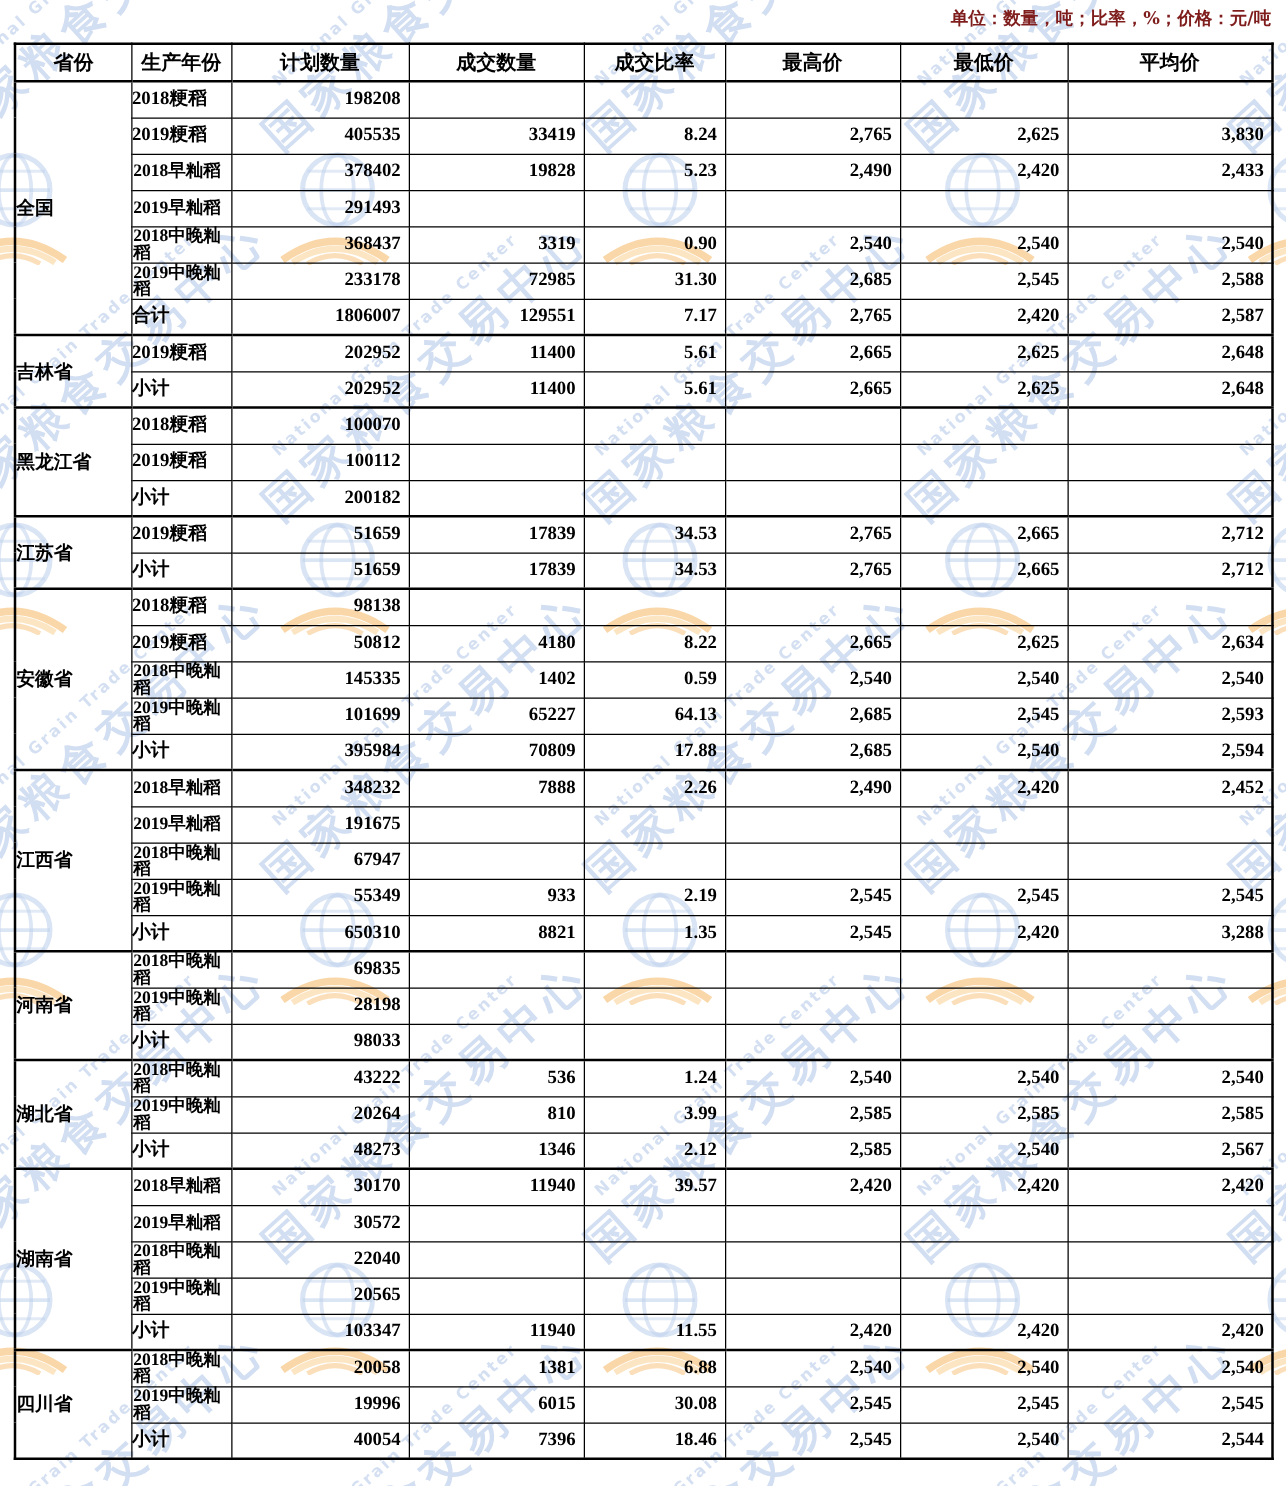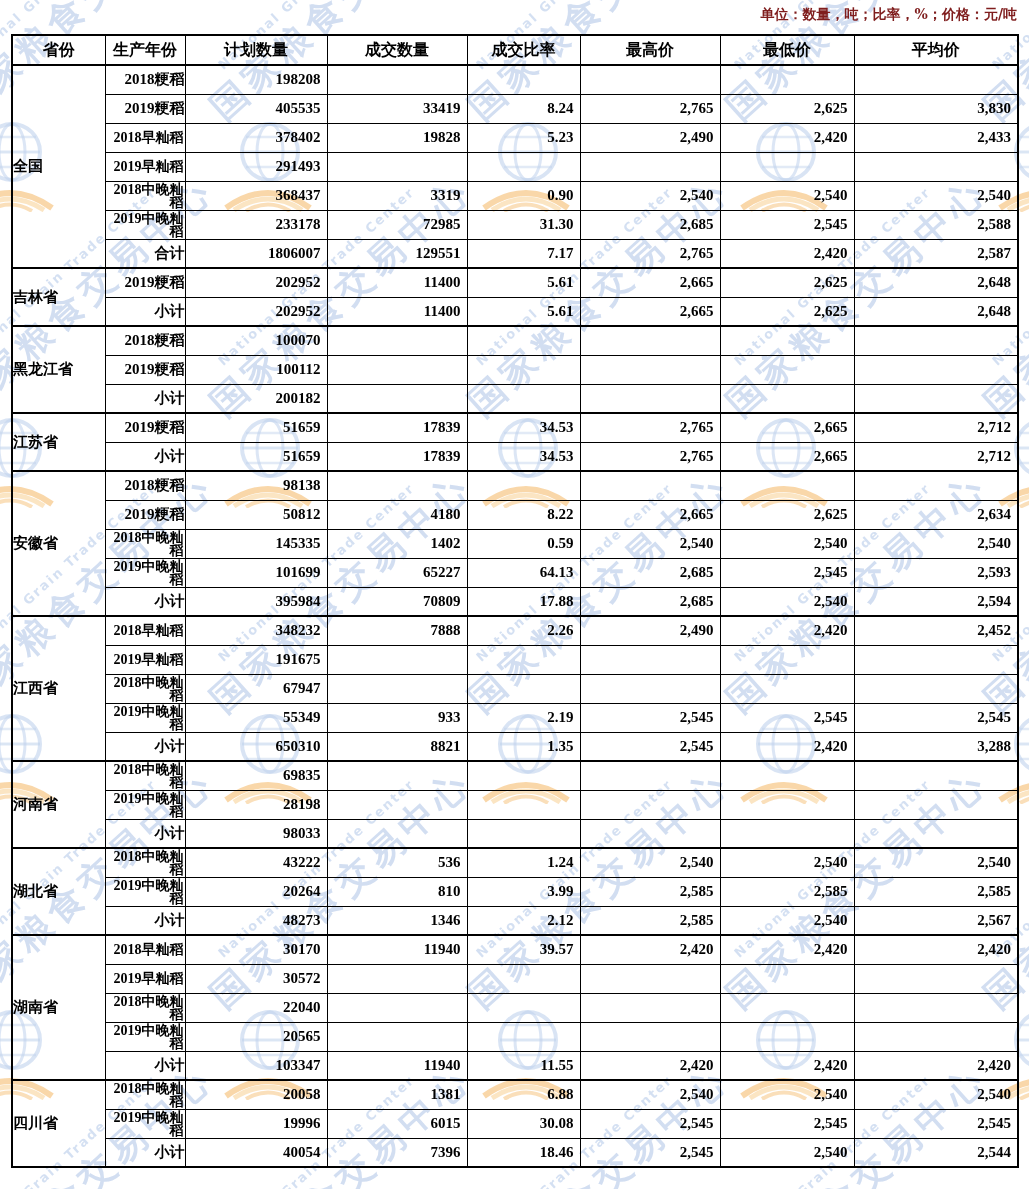--- a/index.html
+++ b/index.html
@@ -23,21 +23,21 @@
     font-size:14px; font-weight:bold; color:#7f1d1d; }
 
   
   #table-wrap { position:absolute; left:11px; top:34px; z-index:1; }
   table { border-collapse:collapse; table-layout:fixed; width:1006px;
     border:2px solid #000; background:transparent;font-family:Liberation Serif, serif; }
   th, td { border:1px solid #000; color:#000; font-weight:bold; background:transparent; }
   th { height:30px; font-size:16px; text-align:center; vertical-align:middle; }
   td { height:29px; font-size:15px; vertical-align:middle; }
   td.province { text-align:left; }
-  td.year { text-align:right; line-height:15px; }
+  td.year { text-align:left; line-height:15px; }
   td.year.long { font-size:14px; line-height:13px; padding:0 1px; }
   td.num { text-align:right; padding-right:6px; }
   tr.group-start td { border-top:2px solid #000; }
 </style>
 </head>
 <body>
 
 <div id="stage">
   <div id="watermark-layer">
       <div class="wm-tile" style="left: -34px; top: -66px;">

